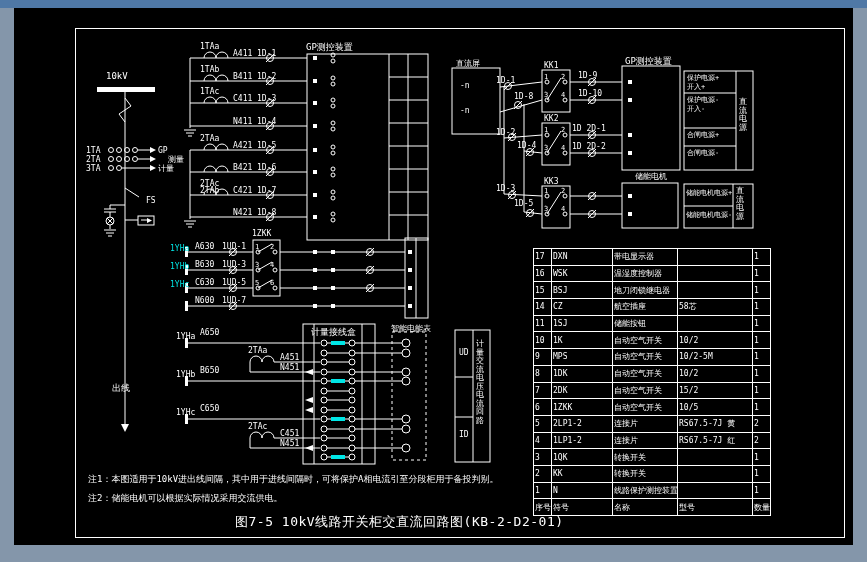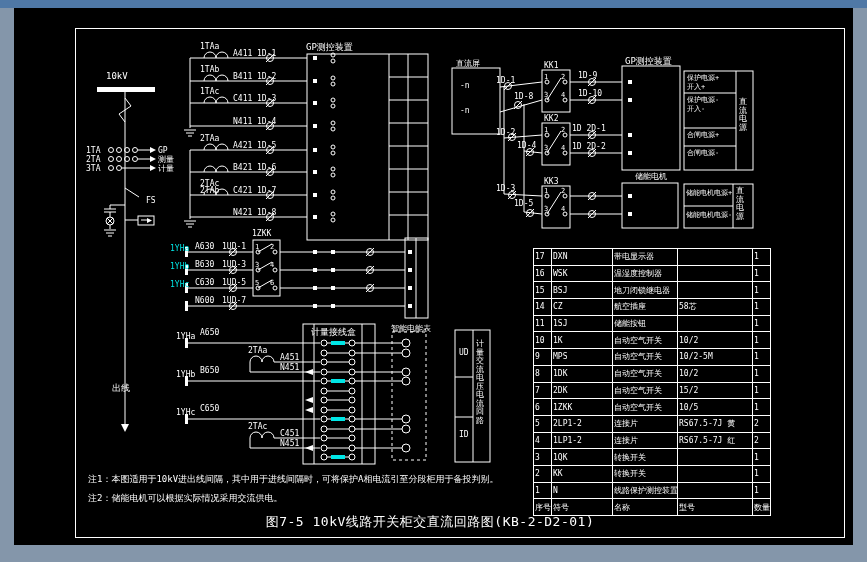--- a/index.html
+++ b/index.html
@@ -5,21 +5,21 @@
   html,body{margin:0;padding:0}
   body{width:867px;height:562px;position:relative;background:#8496aa;
        font-family:"DejaVu Sans Mono","Liberation Mono",monospace;overflow:hidden}
   #band-top{position:absolute;left:0;top:0;width:867px;height:8px;background:#4f78a6}
   #canvas{position:absolute;left:14px;top:8px;width:839px;height:537px;background:#000}
   #frame{position:absolute;left:75px;top:28px;width:768px;height:508px;border:1px solid #fff}
   #art{position:absolute;left:0;top:0;z-index:2}
   #labels{position:absolute;left:0;top:0;width:867px;height:562px;z-index:3;pointer-events:none}
   .lbl{position:absolute;font-size:8px;line-height:9px;white-space:pre;color:#fff}
   .lbl.v{white-space:normal;width:11px;word-break:break-all;line-height:8.5px}
-  #drawing-title{position:absolute;left:235px;top:513px;width:390px;text-align:center;color:#fff;
+  #drawing-title{position:absolute;left:235px;top:513px;width:390px;text-align:left;color:#fff;
        font-size:13px;letter-spacing:0.5px;z-index:3}
   .note{position:absolute;left:88px;color:#fff;font-size:9px;z-index:3;white-space:nowrap}
   #note-1{top:473px}
   #note-2{top:492px}
   #parts-table{position:absolute;left:533px;top:248px;width:237px;height:268px;z-index:3;
        border-collapse:collapse;table-layout:fixed;background:#000}
   #parts-table td{border:1px solid #fff;color:#fff;font-size:8px;line-height:9px;
        padding:0 1px;overflow:hidden;white-space:nowrap;height:12px}
 </style>
 </head>
@@ -349,21 +349,21 @@
   <line x1="733" y1="184" x2="733" y2="228"></line>
     <line x1="684" y1="206" x2="733" y2="206"></line>
 </svg>
 
 <div id="labels">
     <div class="lbl" style="left: 106px; top: 72px; font-size: 9px; color: rgb(255, 255, 255);">10kV</div>
     <div class="lbl" style="left: 86px; top: 146px; color: rgb(255, 255, 255);">1TA</div>
     <div class="lbl" style="left: 86px; top: 155px; color: rgb(255, 255, 255);">2TA</div>
     <div class="lbl" style="left: 86px; top: 164px; color: rgb(255, 255, 255);">3TA</div>
     <div class="lbl" style="left: 158px; top: 146px; color: rgb(255, 255, 255);">GP</div>
-    <div class="lbl" style="left: 158px; top: 155px; color: rgb(255, 255, 255);">测量</div>
+    <div class="lbl" style="left: 168px; top: 155px; color: rgb(255, 255, 255);">测量</div>
     <div class="lbl" style="left: 158px; top: 164px; color: rgb(255, 255, 255);">计量</div>
     <div class="lbl" style="left: 146px; top: 196px; color: rgb(255, 255, 255);">FS</div>
     <div class="lbl" style="left: 92px; top: 384px; font-size: 9px; color: rgb(255, 255, 255); padding-left: 20px;">出线</div>
     <div class="lbl" style="left: 200px; top: 42px; color: rgb(255, 255, 255);">1TAa</div>
     <div class="lbl" style="left: 233px; top: 49px; color: rgb(255, 255, 255);">A411</div>
     <div class="lbl" style="left: 257px; top: 49px; color: rgb(255, 255, 255);">1D-1</div>
     <div class="lbl" style="left: 200px; top: 65px; color: rgb(255, 255, 255);">1TAb</div>
     <div class="lbl" style="left: 233px; top: 72px; color: rgb(255, 255, 255);">B411</div>
     <div class="lbl" style="left: 257px; top: 72px; color: rgb(255, 255, 255);">1D-2</div>
     <div class="lbl" style="left: 200px; top: 87px; color: rgb(255, 255, 255);">1TAc</div>

